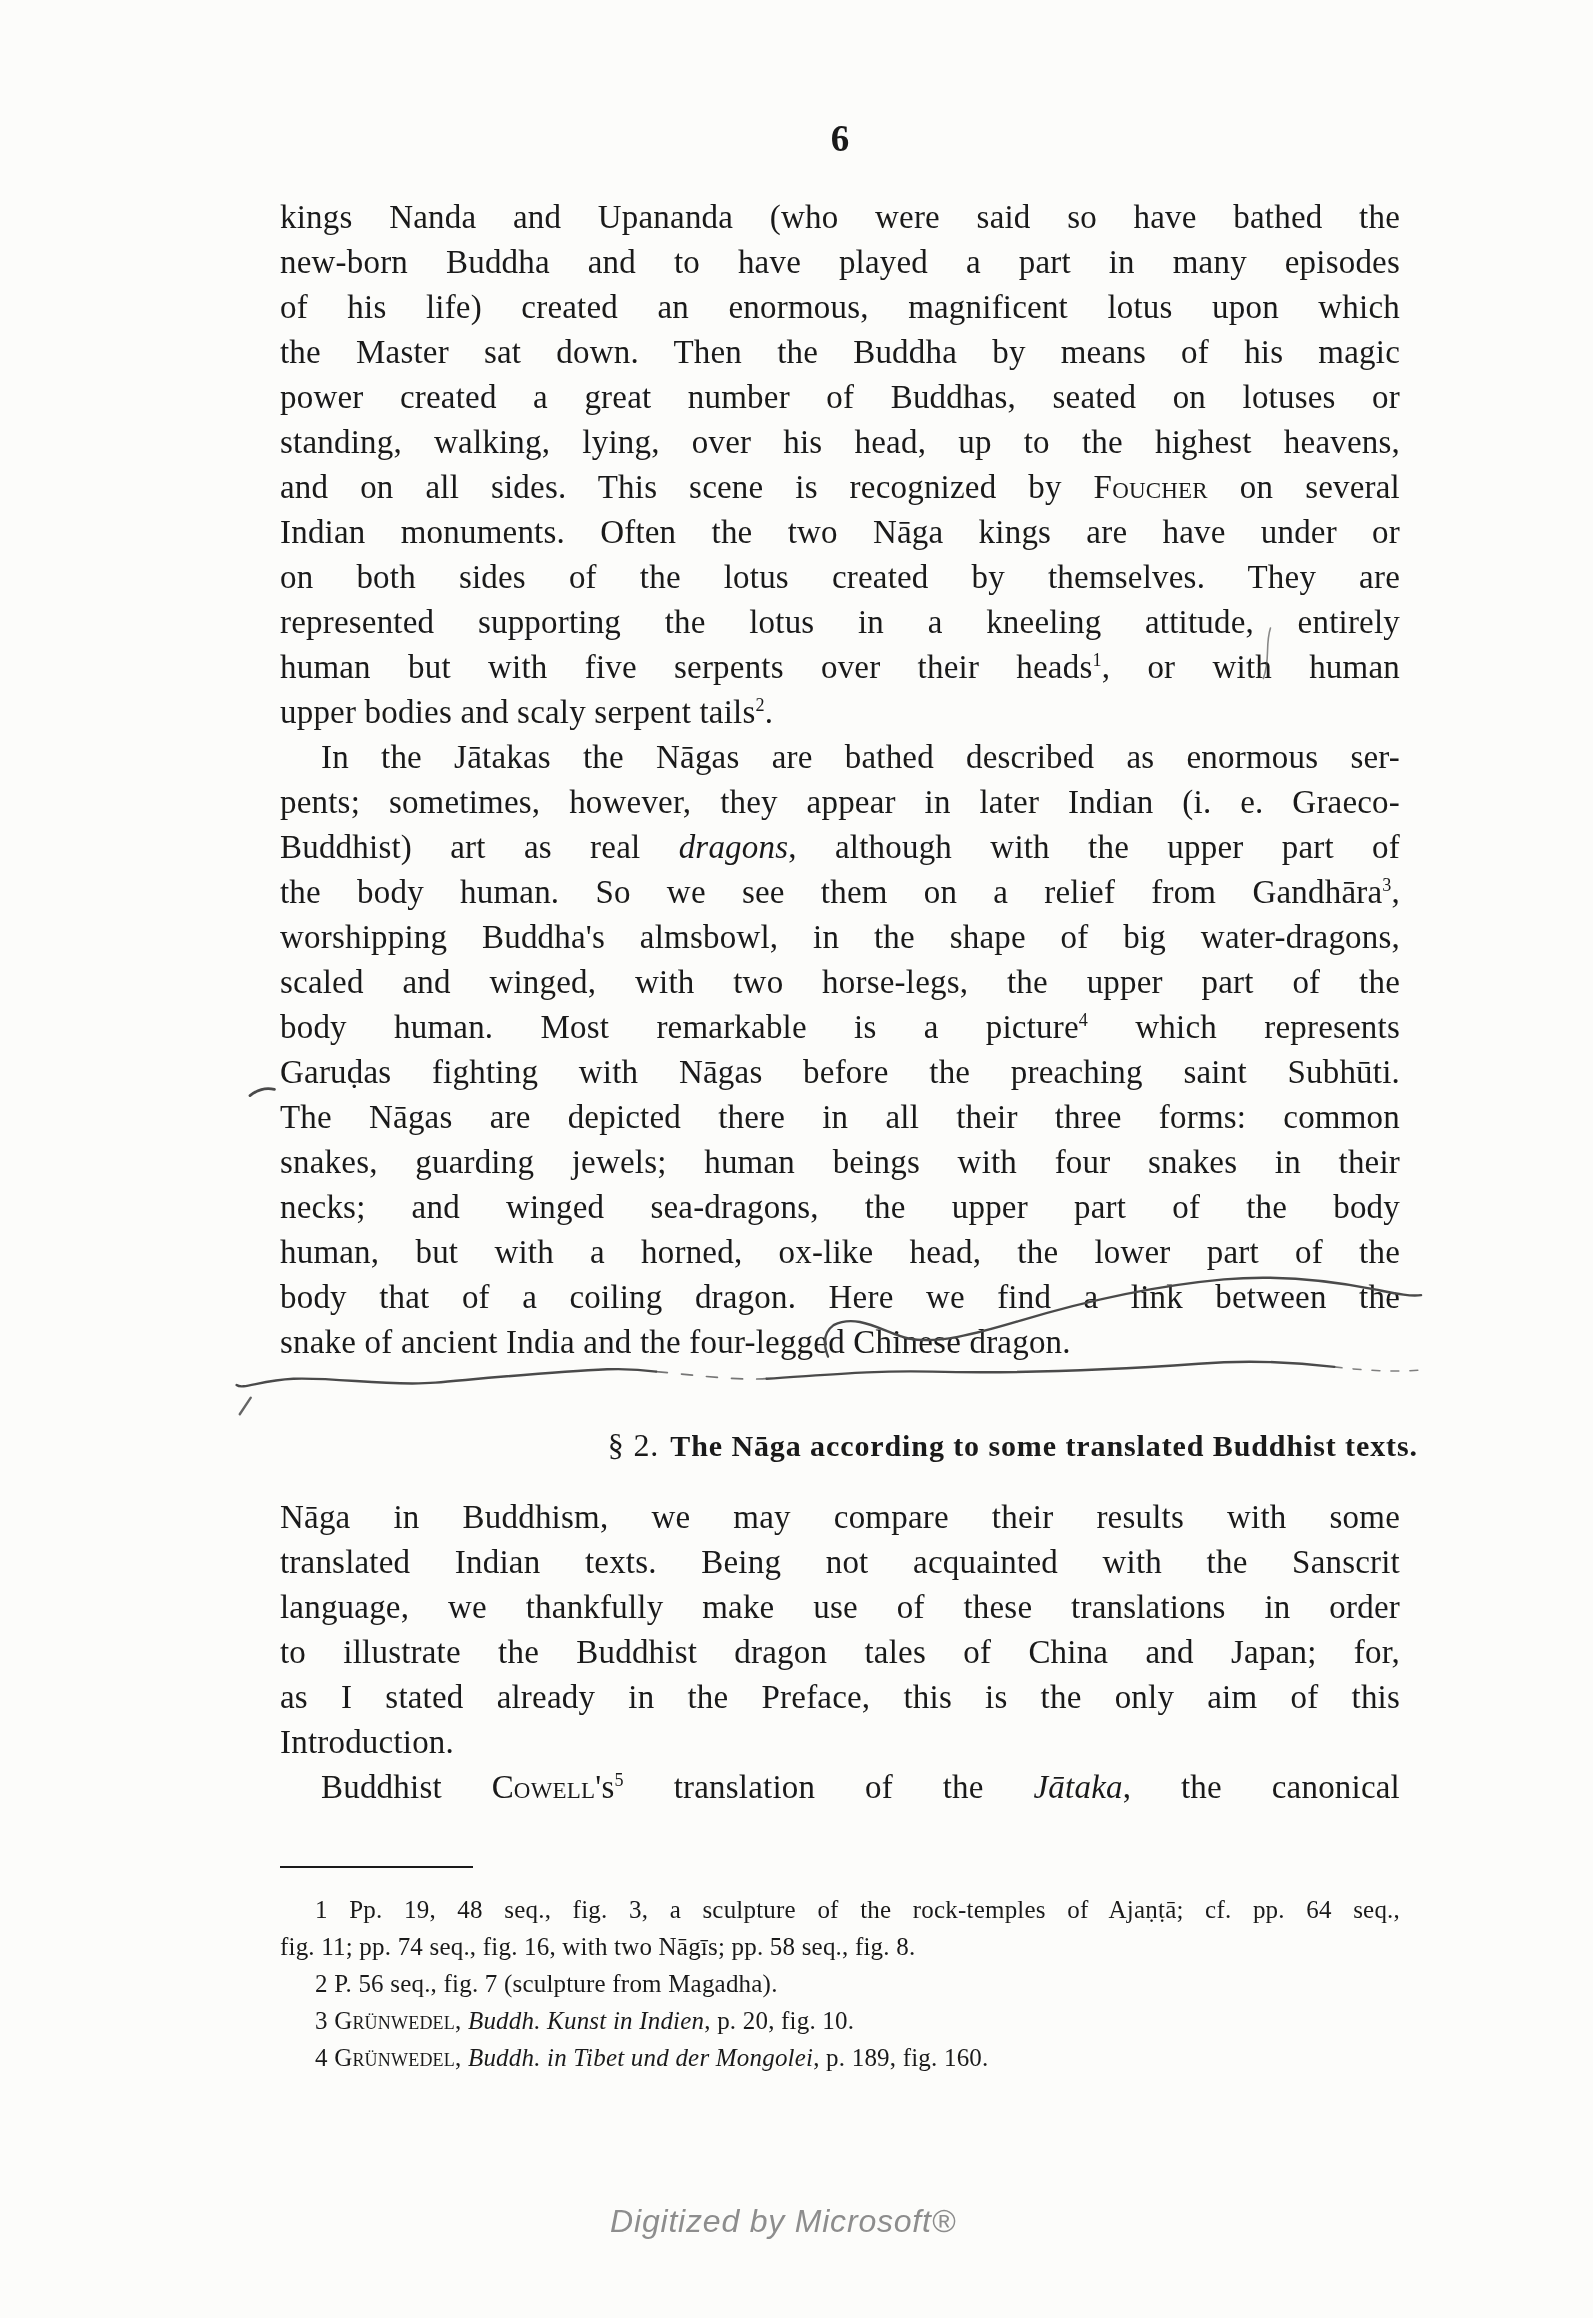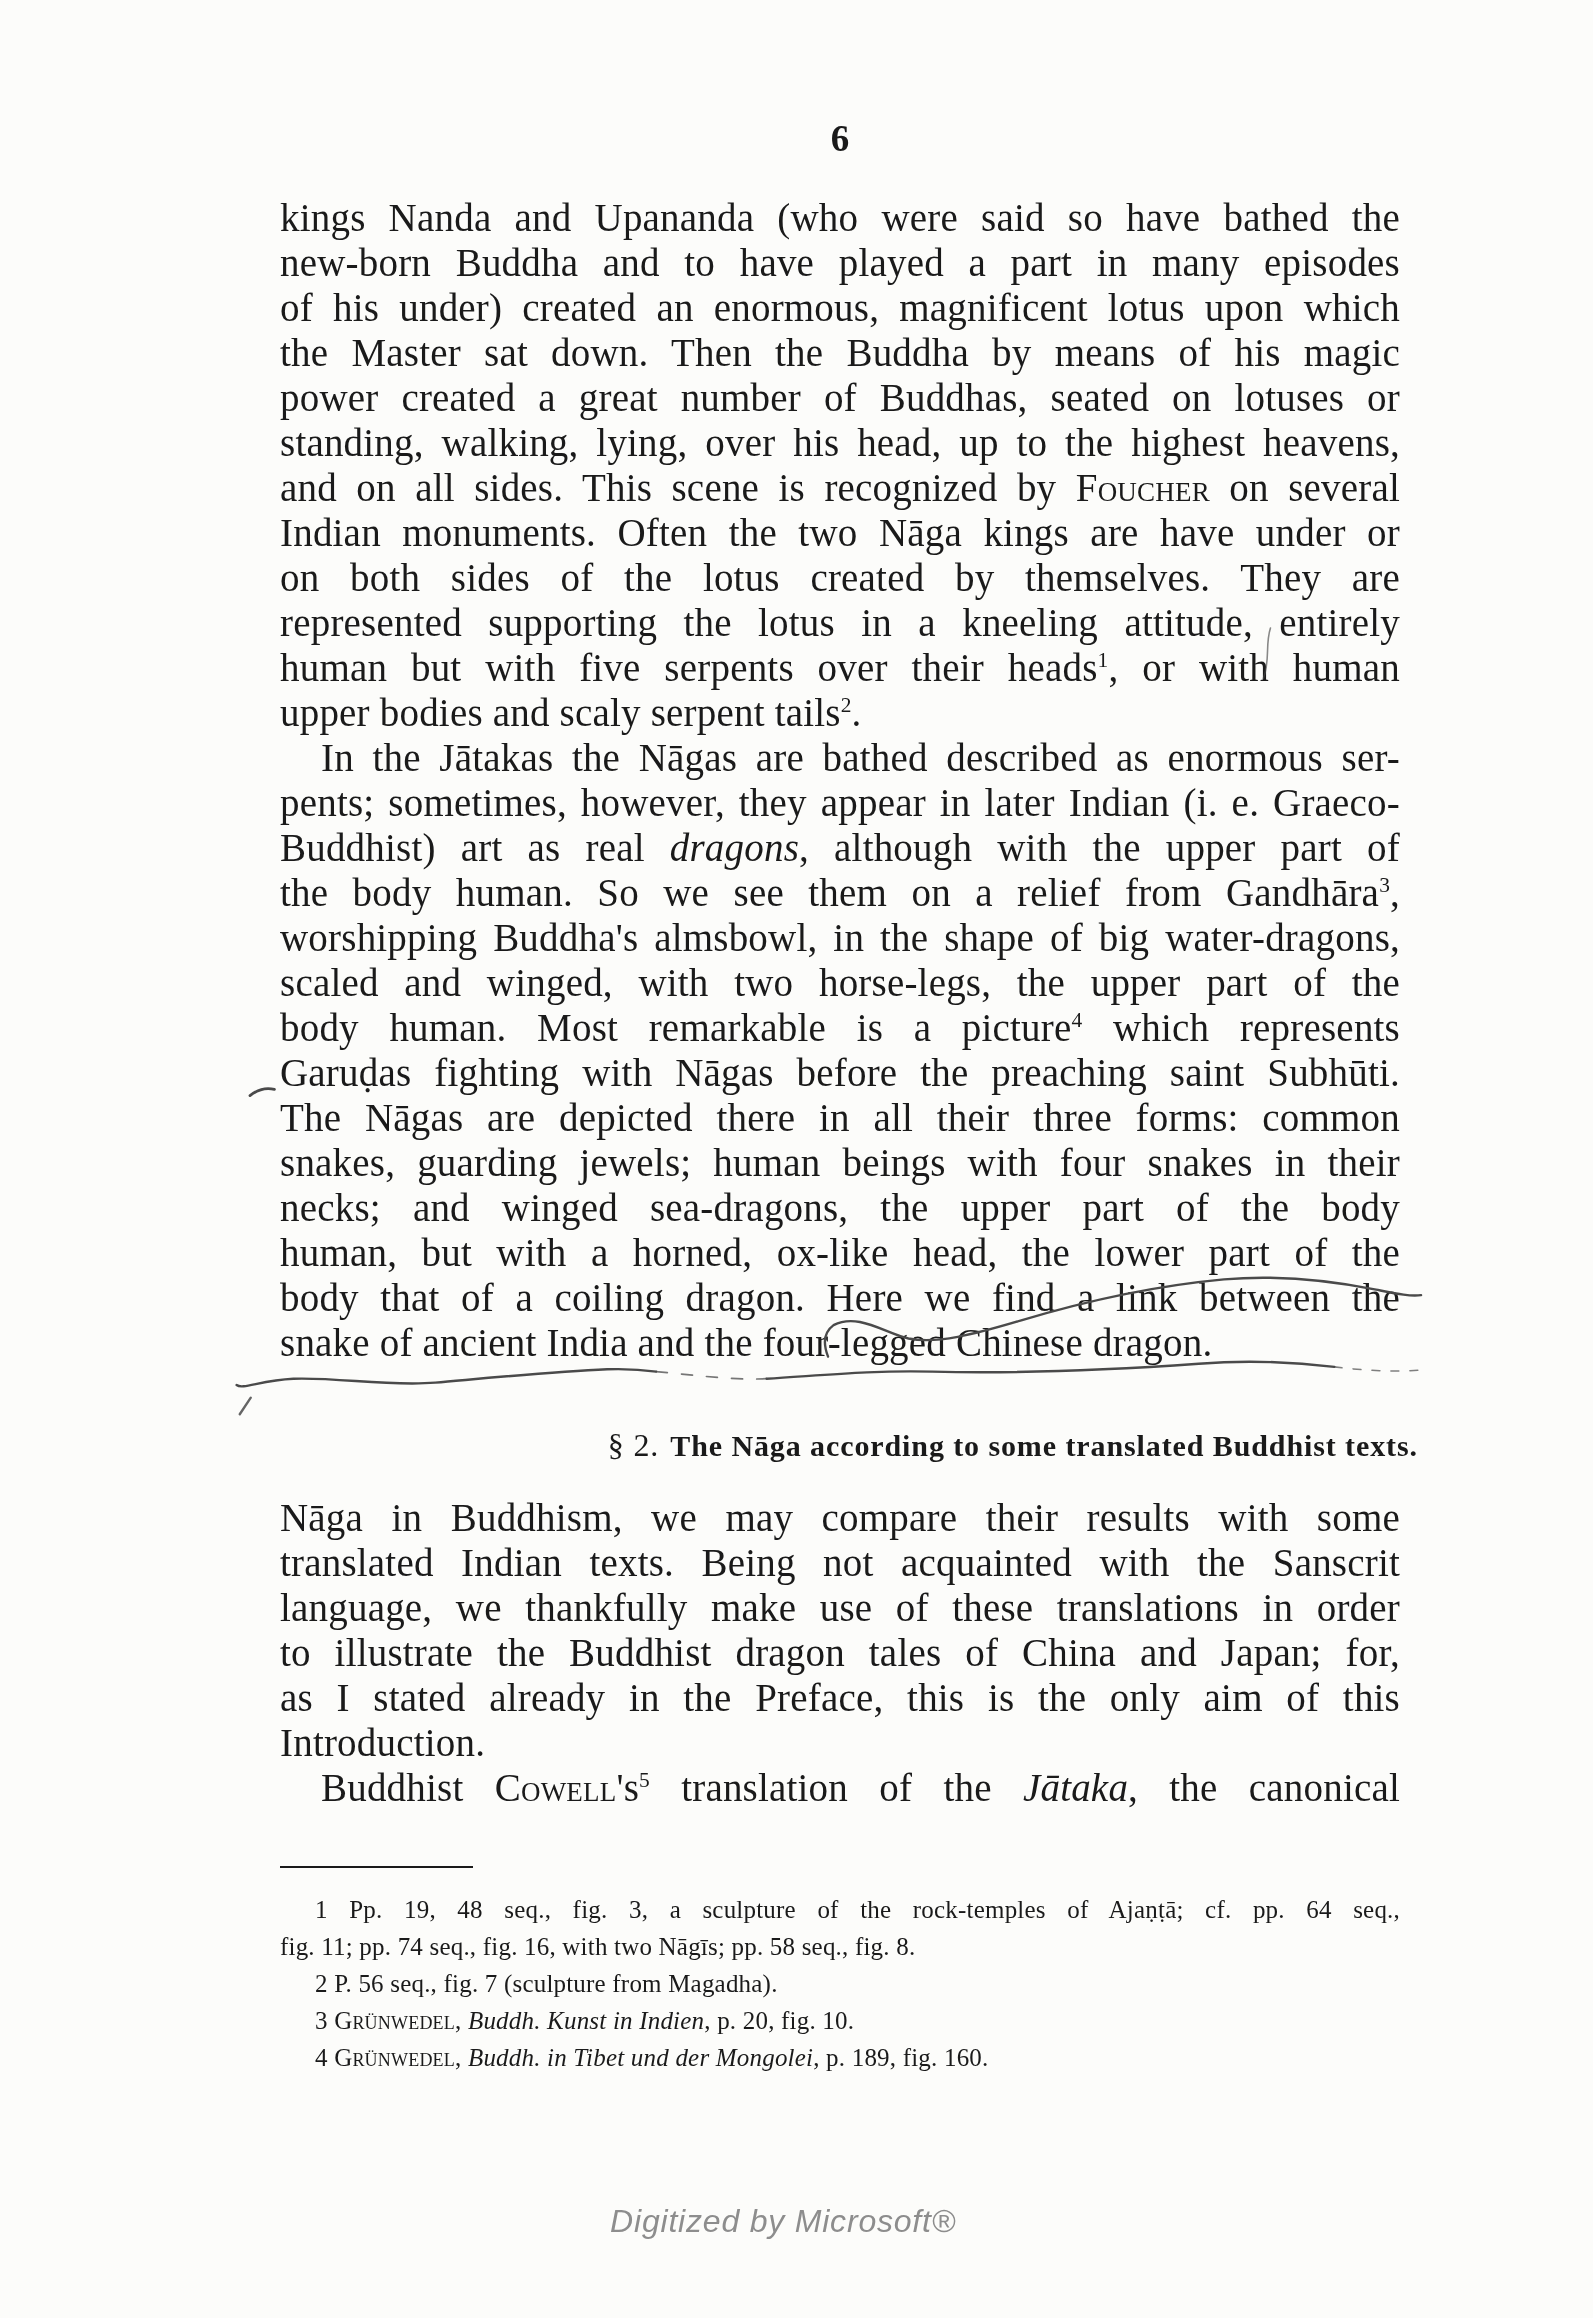--- a/index.html
+++ b/index.html
@@ -13,21 +13,21 @@
     font-family:"Liberation Serif","DejaVu Serif",serif;
     color:var(--ink);
   }
   .pageno{
     position:absolute; top:117px; left:280px; width:1120px;
     text-align:center; font-size:37px; font-weight:bold;
   }
   .textblock{ position:absolute; left:280px; width:1120px; }
   #para1{ top:195px; }
   #para2{ top:1495px; }
-  .line{ font-size:39px; line-height:45px; letter-spacing:0.2px; white-space:normal; }
+  .line{ font-size:33px; line-height:45px; letter-spacing:0.2px; white-space:normal; }
   .j{ text-align:justify; text-align-last:justify; }
   .ind{ text-indent:41px; }
   .it{ font-style:italic; }
   .sc{ font-variant:small-caps; }
   sup{ font-size:.55em; line-height:0; vertical-align:super; }
   .heading{
     position:absolute; top:1423px; left:298px; width:1120px;
     text-align:right; font-size:30px; line-height:45px; letter-spacing:0.9px;
   }
   .heading .prefix{ font-weight:normal; margin-right:11px; font-size:32px; }
@@ -52,21 +52,21 @@
 </head>
 <body style="--paper: #fcfcfa; --ink: #1a1a1a; --wm: #8d8d8d; --pencil: #4a4a4a;">
 
 <div class="page">
 
   <div class="pageno">6</div>
 
   <div id="para1" class="textblock">
       <div class="line j"><span>kings Nanda and Upananda (who were said so have bathed the</span></div>
       <div class="line j"><span>new-born Buddha and to have played a part in many episodes</span></div>
-      <div class="line j"><span>of his under) created an enormous, magnificent lotus upon which</span></div>
+      <div class="line j"><span>of his life) created an enormous, magnificent lotus upon which</span></div>
       <div class="line j"><span>the Master sat down. Then the Buddha by means of his magic</span></div>
       <div class="line j"><span>power created a great number of Buddhas, seated on lotuses or</span></div>
       <div class="line j"><span>standing, walking, lying, over his head, up to the highest heavens,</span></div>
       <div class="line j"><span>and on all sides. This scene is recognized by </span><span class="sc">Foucher</span><span> on several</span></div>
       <div class="line j"><span>Indian monuments. Often the two Nāga kings are have under or</span></div>
       <div class="line j"><span>on both sides of the lotus created by themselves. They are</span></div>
       <div class="line j"><span>represented supporting the lotus in a kneeling attitude, entirely</span></div>
       <div class="line j"><span>human but with five serpents over their heads</span><sup>1</sup><span>, or with human</span></div>
       <div class="line"><span>upper bodies and scaly serpent tails</span><sup>2</sup><span>.</span></div>
       <div class="line j ind"><span>In the Jātakas the Nāgas are bathed described as enormous ser-</span></div>

